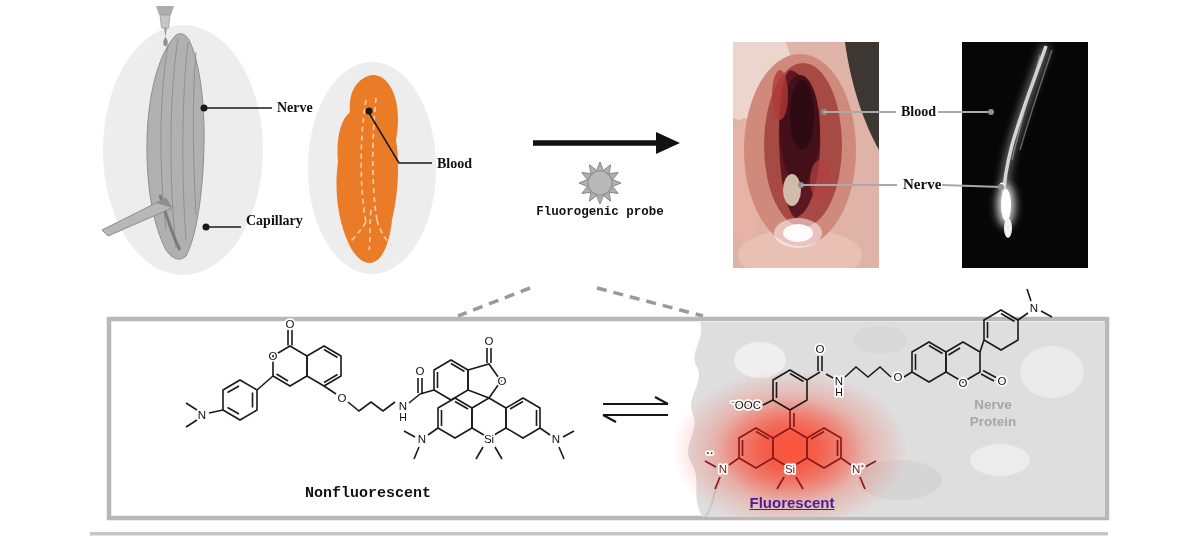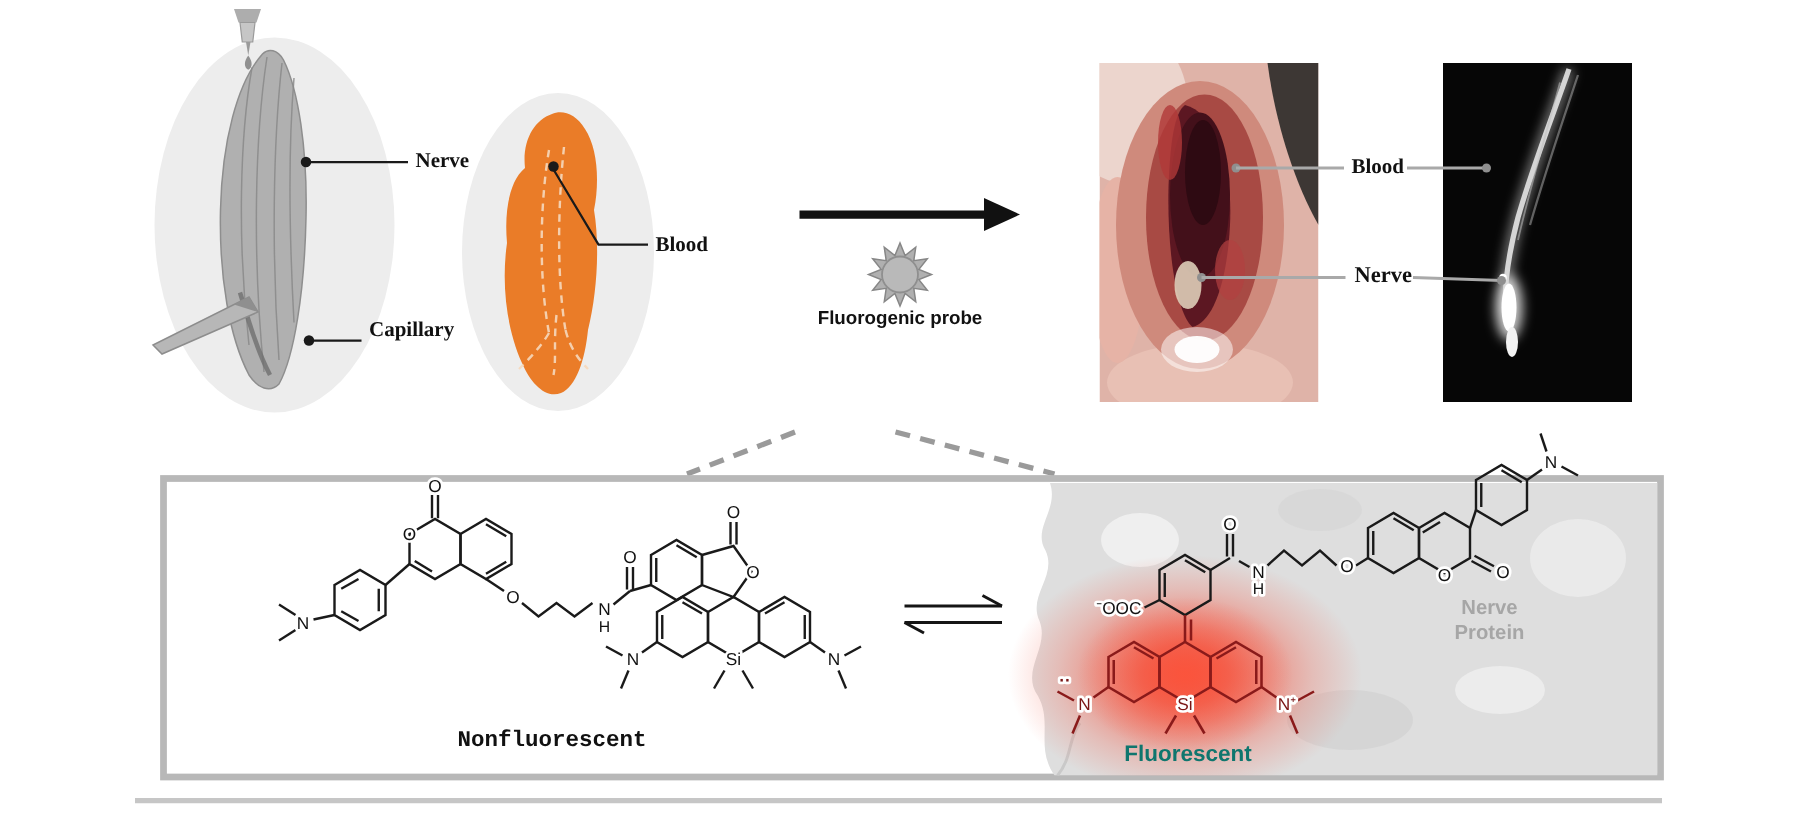--- a/index.html
+++ b/index.html
@@ -307,23 +307,23 @@
     <text class="atom atom-red" x="710" y="457" text-anchor="middle" font-weight="bold">··</text>
     <text class="atom atom-red" x="723" y="473" text-anchor="middle">N</text>
     <text class="atom atom-red" x="790" y="473" text-anchor="middle">Si</text>
     <text class="atom atom-red" x="858" y="473" text-anchor="middle">N⁺</text>
   </g>
 </svg>
 
 <div class="lbl serifb" style="left:277px; top:100px;">Nerve</div>
 <div class="lbl serifb" style="left:246px; top:213px;text-align:right;">Capillary</div>
 <div class="lbl serifb" style="left:437px; top:156px;">Blood</div>
-<div class="lbl sansb probe-lbl" style="left:600px; top:205px;">Fluorogenic probe</div>
+<div class="lbl sansb probe-lbl" style="left:600px; top:205px;font-family:Liberation Mono, monospace;">Fluorogenic probe</div>
 <div class="lbl serifb" style="left:901px; top:104px;">Blood</div>
 <div class="lbl serifb" style="left:903px; top:176px; font-size:15px;">Nerve</div>
 <div class="lbl struct-lbl" style="left:368px; top:485px;font-family:Liberation Mono, monospace;">Nonfluorescent</div>
-<div class="lbl struct-lbl" style="left:792px; top:494px; color:#0f766e;">Fluorescent</div>
+<div class="lbl struct-lbl" style="left:792px; top:494px; color:#4c1d95;text-decoration:underline;">Fluorescent</div>
 <div class="lbl protein-lbl" style="left:993px; top:396px;">
   <div>Nerve</div>
   <div>Protein</div>
 </div>
 
 </div>
 
 </body></html>

